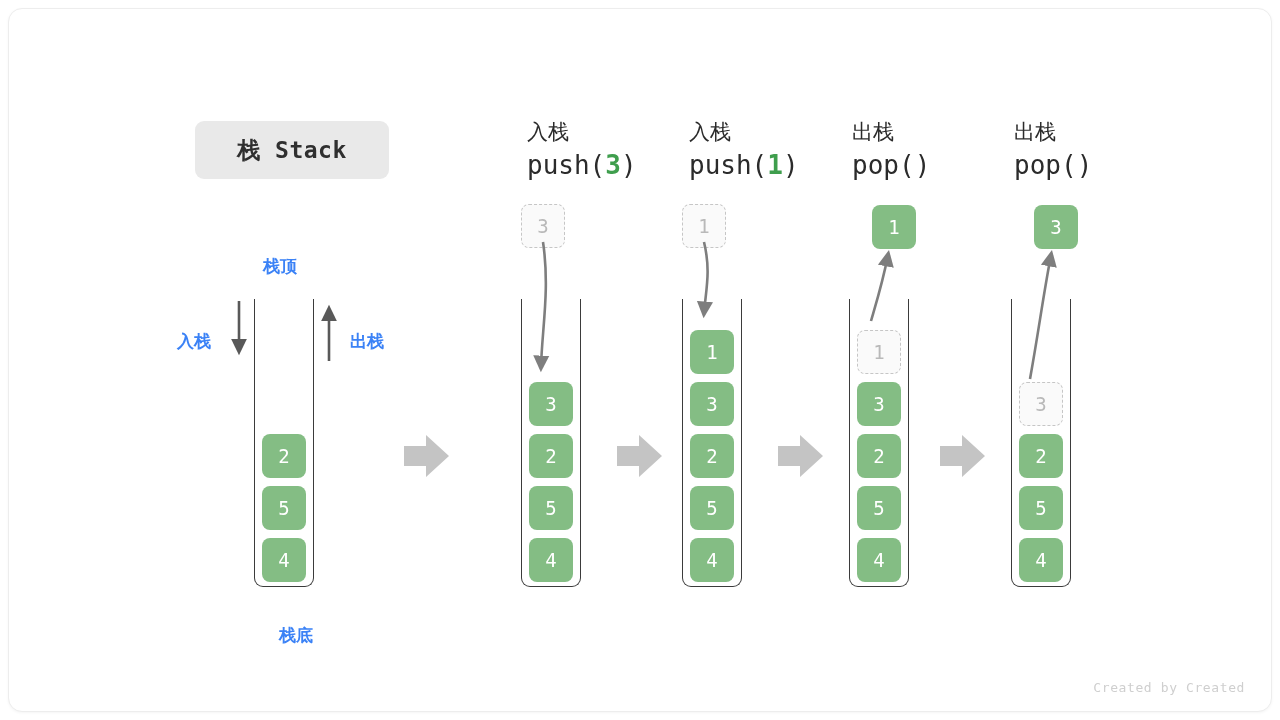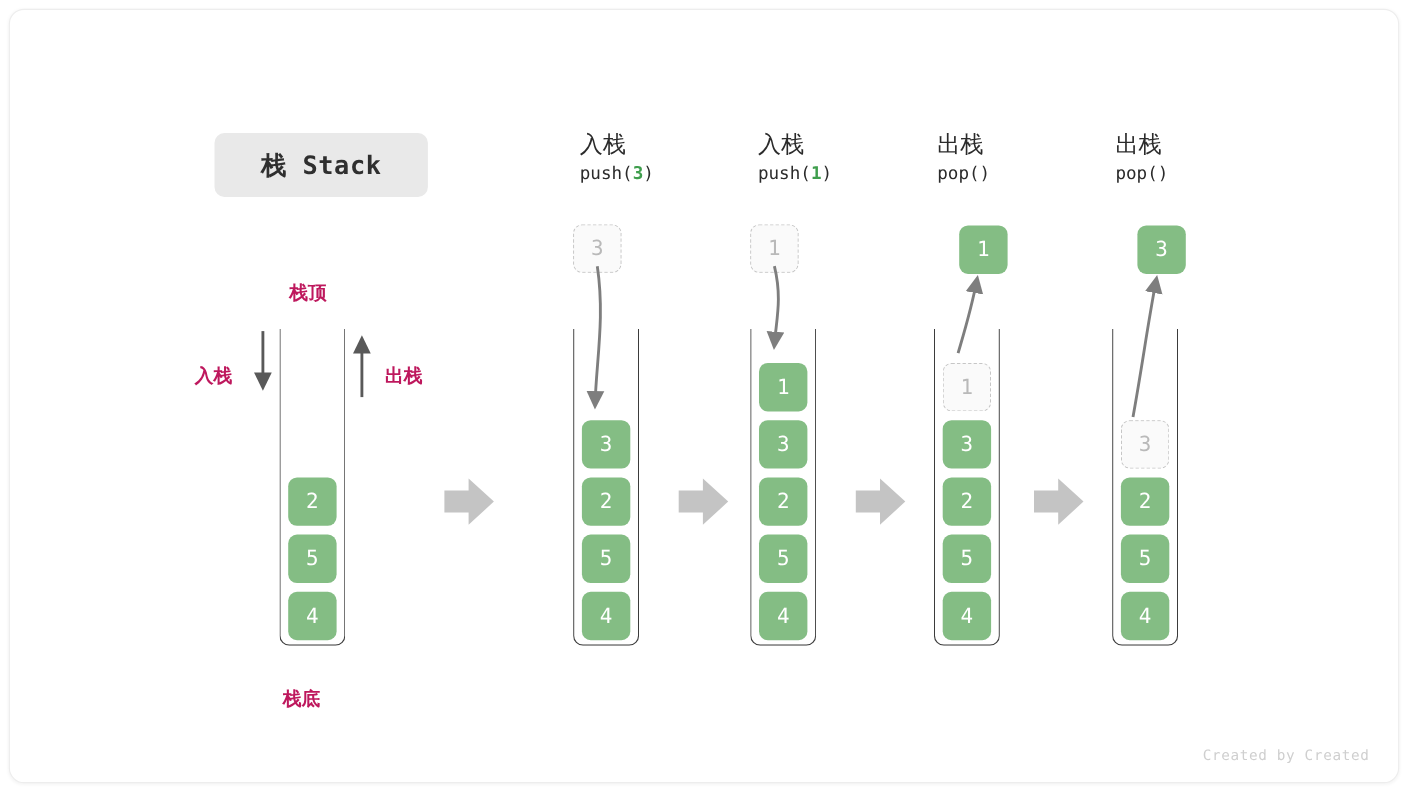--- a/index.html
+++ b/index.html
@@ -23,33 +23,33 @@
     position:absolute;left:186px;top:112px;width:194px;height:58px;
     background:#e9e9e9;border-radius:9px;
     display:flex;align-items:center;justify-content:center;
     font-family:"DejaVu Sans Mono","Liberation Mono",monospace;
     font-size:23px;font-weight:bold;color:#2f2f2f;letter-spacing:0.5px;
   }
 
   
   .lbl{
     position:absolute;
-    font-weight:bold;color:#be185d;
+    font-weight:bold;color:#3b82f6;
     font-size:17px;white-space:nowrap;
   }
   .op-label{
     position:absolute;white-space:nowrap;text-align:left;
     color:#2b2b2b;line-height:1.42;
   }
   .op-label .cn{
     display:block;font-size:21px;font-weight:400;
     font-family:"Liberation Sans","DejaVu Sans",sans-serif;
   }
   .op-label .code{
-    display:block;font-size:16px;
+    display:block;font-size:26px;
     font-family:"DejaVu Sans Mono","Liberation Mono",monospace;
   }
   .op-label .code .arg{color:#3f9e4d;font-weight:bold;}
 
   
   .stack{position:absolute;width:60px;}
   .tube{
     position:absolute;left:0;top:0;width:60px;height:100%;
     box-sizing:border-box;
     border-left:1.6px solid #3b3b3b;
@@ -86,21 +86,21 @@
 <body>
 
 <div class="card">
   <div class="canvas">
 
     <div class="title-chip">栈 Stack</div>
 
     <div class="lbl" style="left:254px;top:246px;">栈顶</div>
     <div class="lbl" style="left:168px;top:321px;">入栈</div>
     <div class="lbl" style="left:341px;top:321px;">出栈</div>
-    <div class="lbl" style="left:248px;top:615px;">栈底</div>
+    <div class="lbl" style="left:270px;top:615px;">栈底</div>
 
     <div class="op-label" style="left:518px;top:108px;">
       <span class="cn">入栈</span>
       <span class="code"><span>push(</span><span class="arg">3</span><span>)</span></span>
     </div>
 
     <div class="op-label" style="left:680px;top:108px;">
       <span class="cn">入栈</span>
       <span class="code"><span>push(</span><span class="arg">1</span><span>)</span></span>
     </div>

